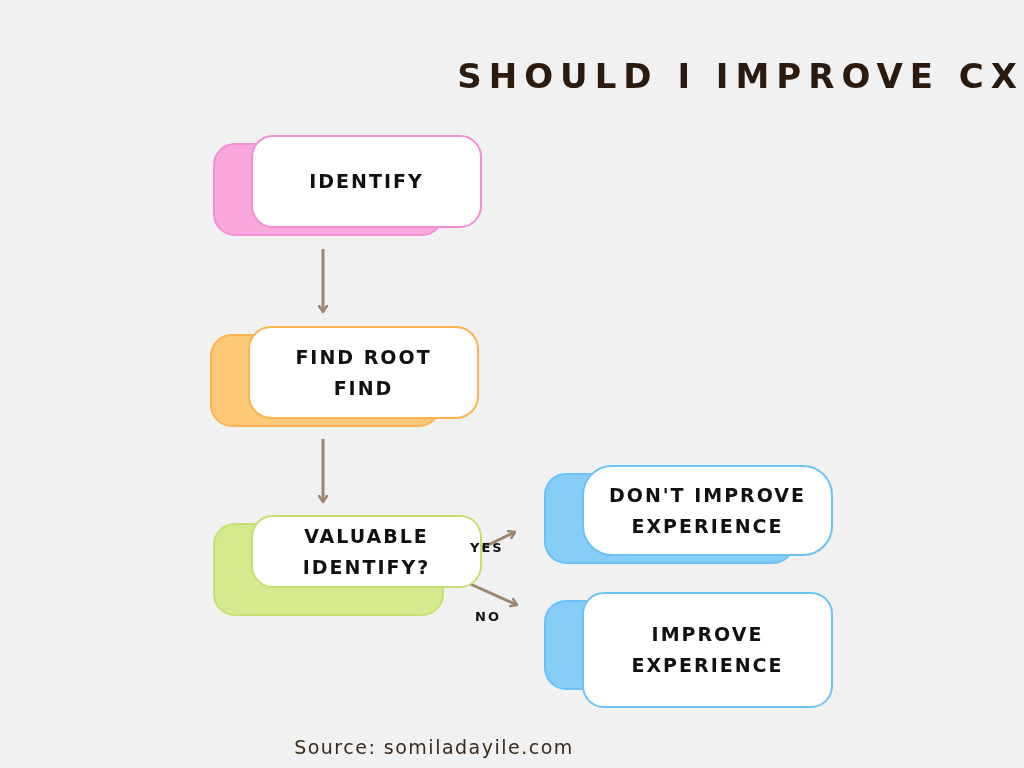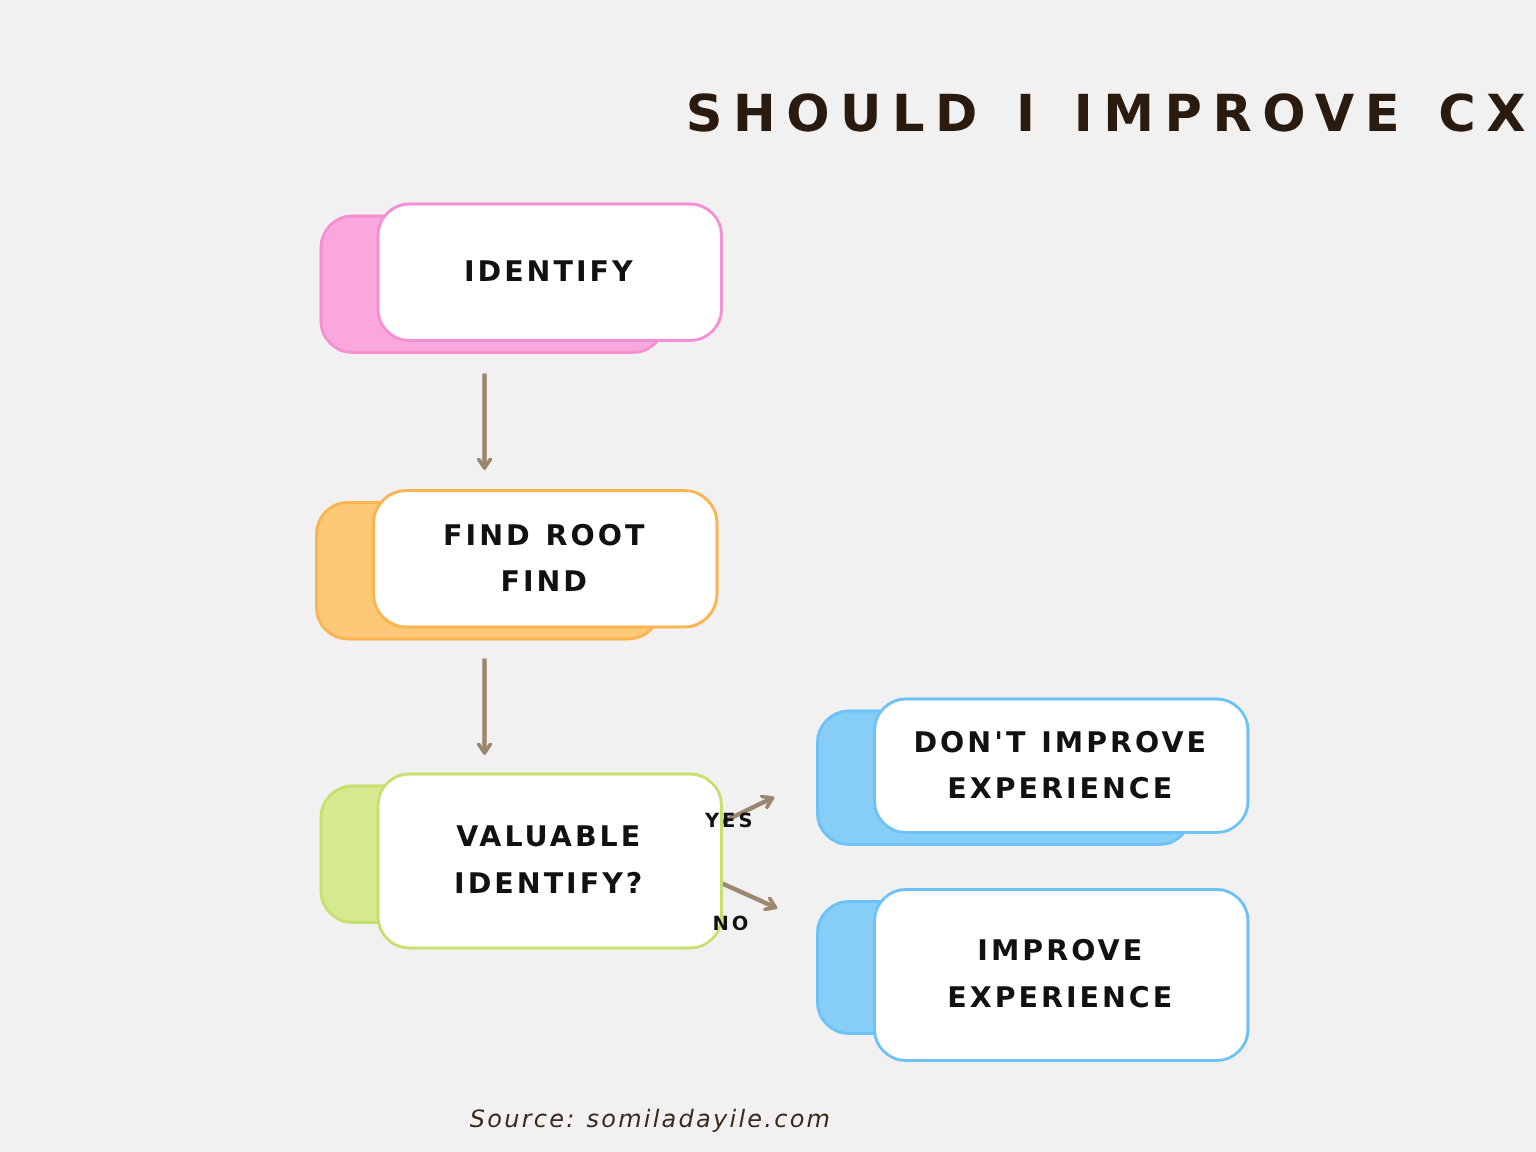--- a/index.html
+++ b/index.html
@@ -40,23 +40,22 @@
   }
   .label {
     position: absolute;
     font-size: 13px; font-weight: bold;
     letter-spacing: 2px;
     color: #111111;
   }
   .source {
     position: absolute; left: 0; width: 868px; top: 736px;
     text-align: center;
-    font-size: 16px; letter-spacing: 1.5px;
+    font-size: 19px; letter-spacing: 1.5px;
     color: #3a2a1c;
-    font-style: italic;
   }
   svg.arrows { position: absolute; left: 0; top: 0; }
 </style>
 </head>
 <body>
 
 <div class="title">SHOULD I IMPROVE CX</div>
 
 <svg class="arrows" width="1024" height="768">
   <defs>
@@ -84,34 +83,34 @@
   <div class="box" style="width:231px; height:93px; border-color:#fbb450;border-radius:23px;">
     <div>
       <div>FIND ROOT</div>
       <div>FIND</div>
     </div>
   </div>
 </div>
 
 <div class="node" style="left:207px; top:515px;">
   <div class="shadow" style="width:231px; height:93px; background:#d5e98e; border:2px solid #c6e06f; box-sizing:border-box;"></div>
-  <div class="box" style="width:231px; height:118px; border-color:#c6e06f;align-items:center;">
+  <div class="box" style="width:231px; height:73px; border-color:#c6e06f;align-items:center;">
     <div>
       <div>VALUABLE</div>
       <div>IDENTIFY?</div>
     </div>
   </div>
 </div>
 
 <div class="label" style="left:470px; top:540px;">YES</div>
 <div class="label" style="left:475px; top:609px;">NO</div>
 
 <div class="node" style="left:538px; top:465px;">
   <div class="shadow" style="width:251px; height:91px; background:#86cdf8; border:2px solid #6cc2f6; box-sizing:border-box;"></div>
-  <div class="box" style="width:251px; height:91px; border-color:#6cc2f6;">
+  <div class="box" style="width:251px; height:91px; border-color:#6cc2f6;border-radius:30px;">
     <div>
       <div>DON'T IMPROVE</div>
       <div>EXPERIENCE</div>
     </div>
   </div>
 </div>
 
 <div class="node" style="left:538px; top:592px;">
   <div class="shadow" style="width:251px; height:90px; background:#86cdf8; border:2px solid #6cc2f6; box-sizing:border-box;"></div>
   <div class="box" style="width:251px; height:116px; border-color:#6cc2f6;">

